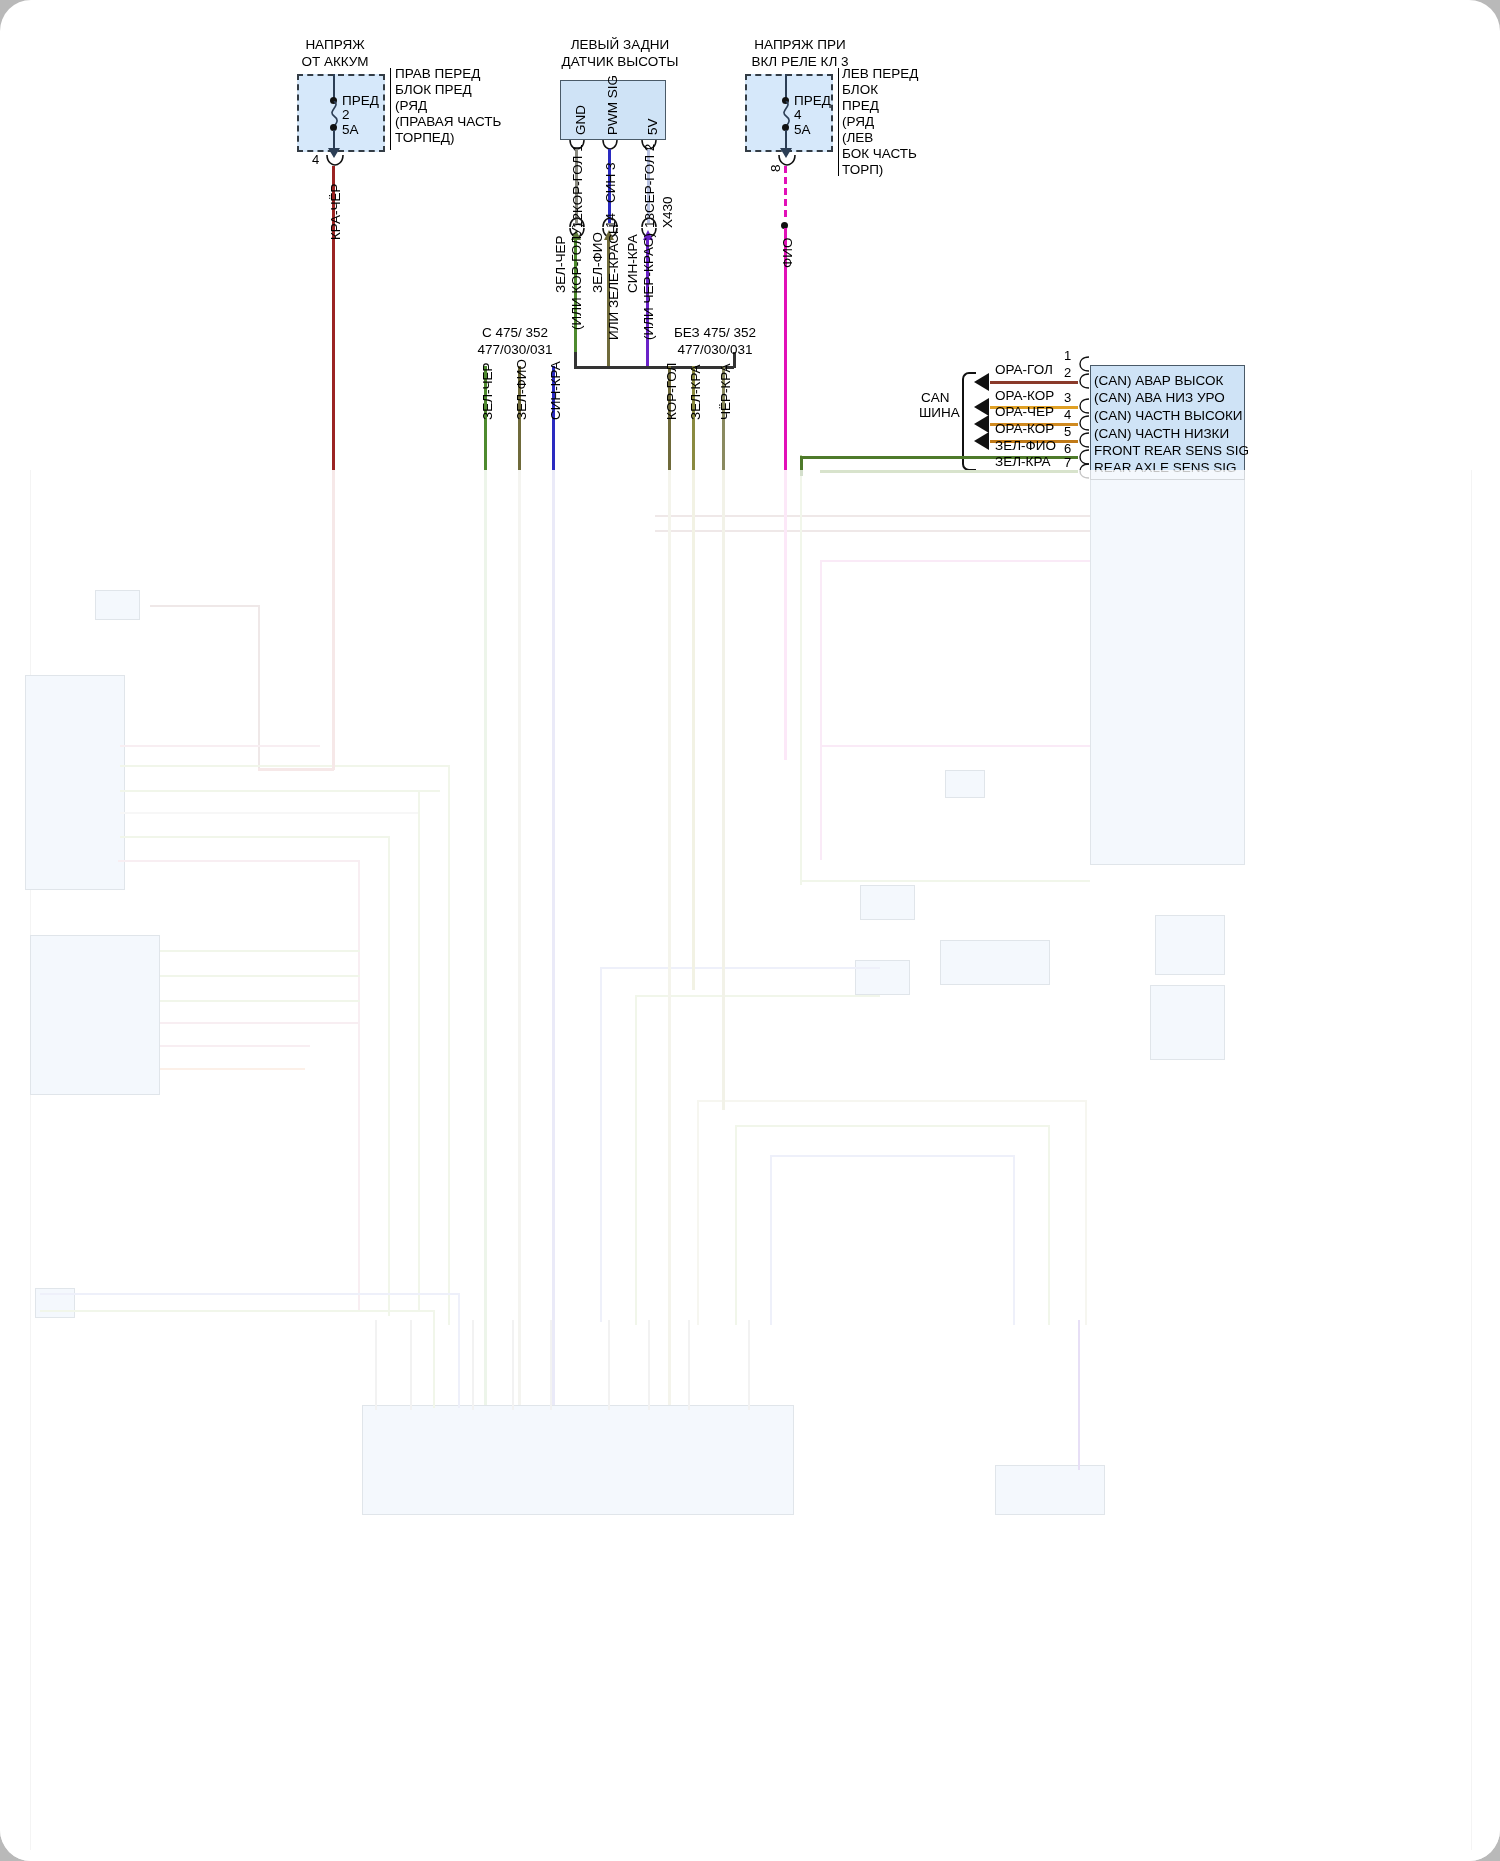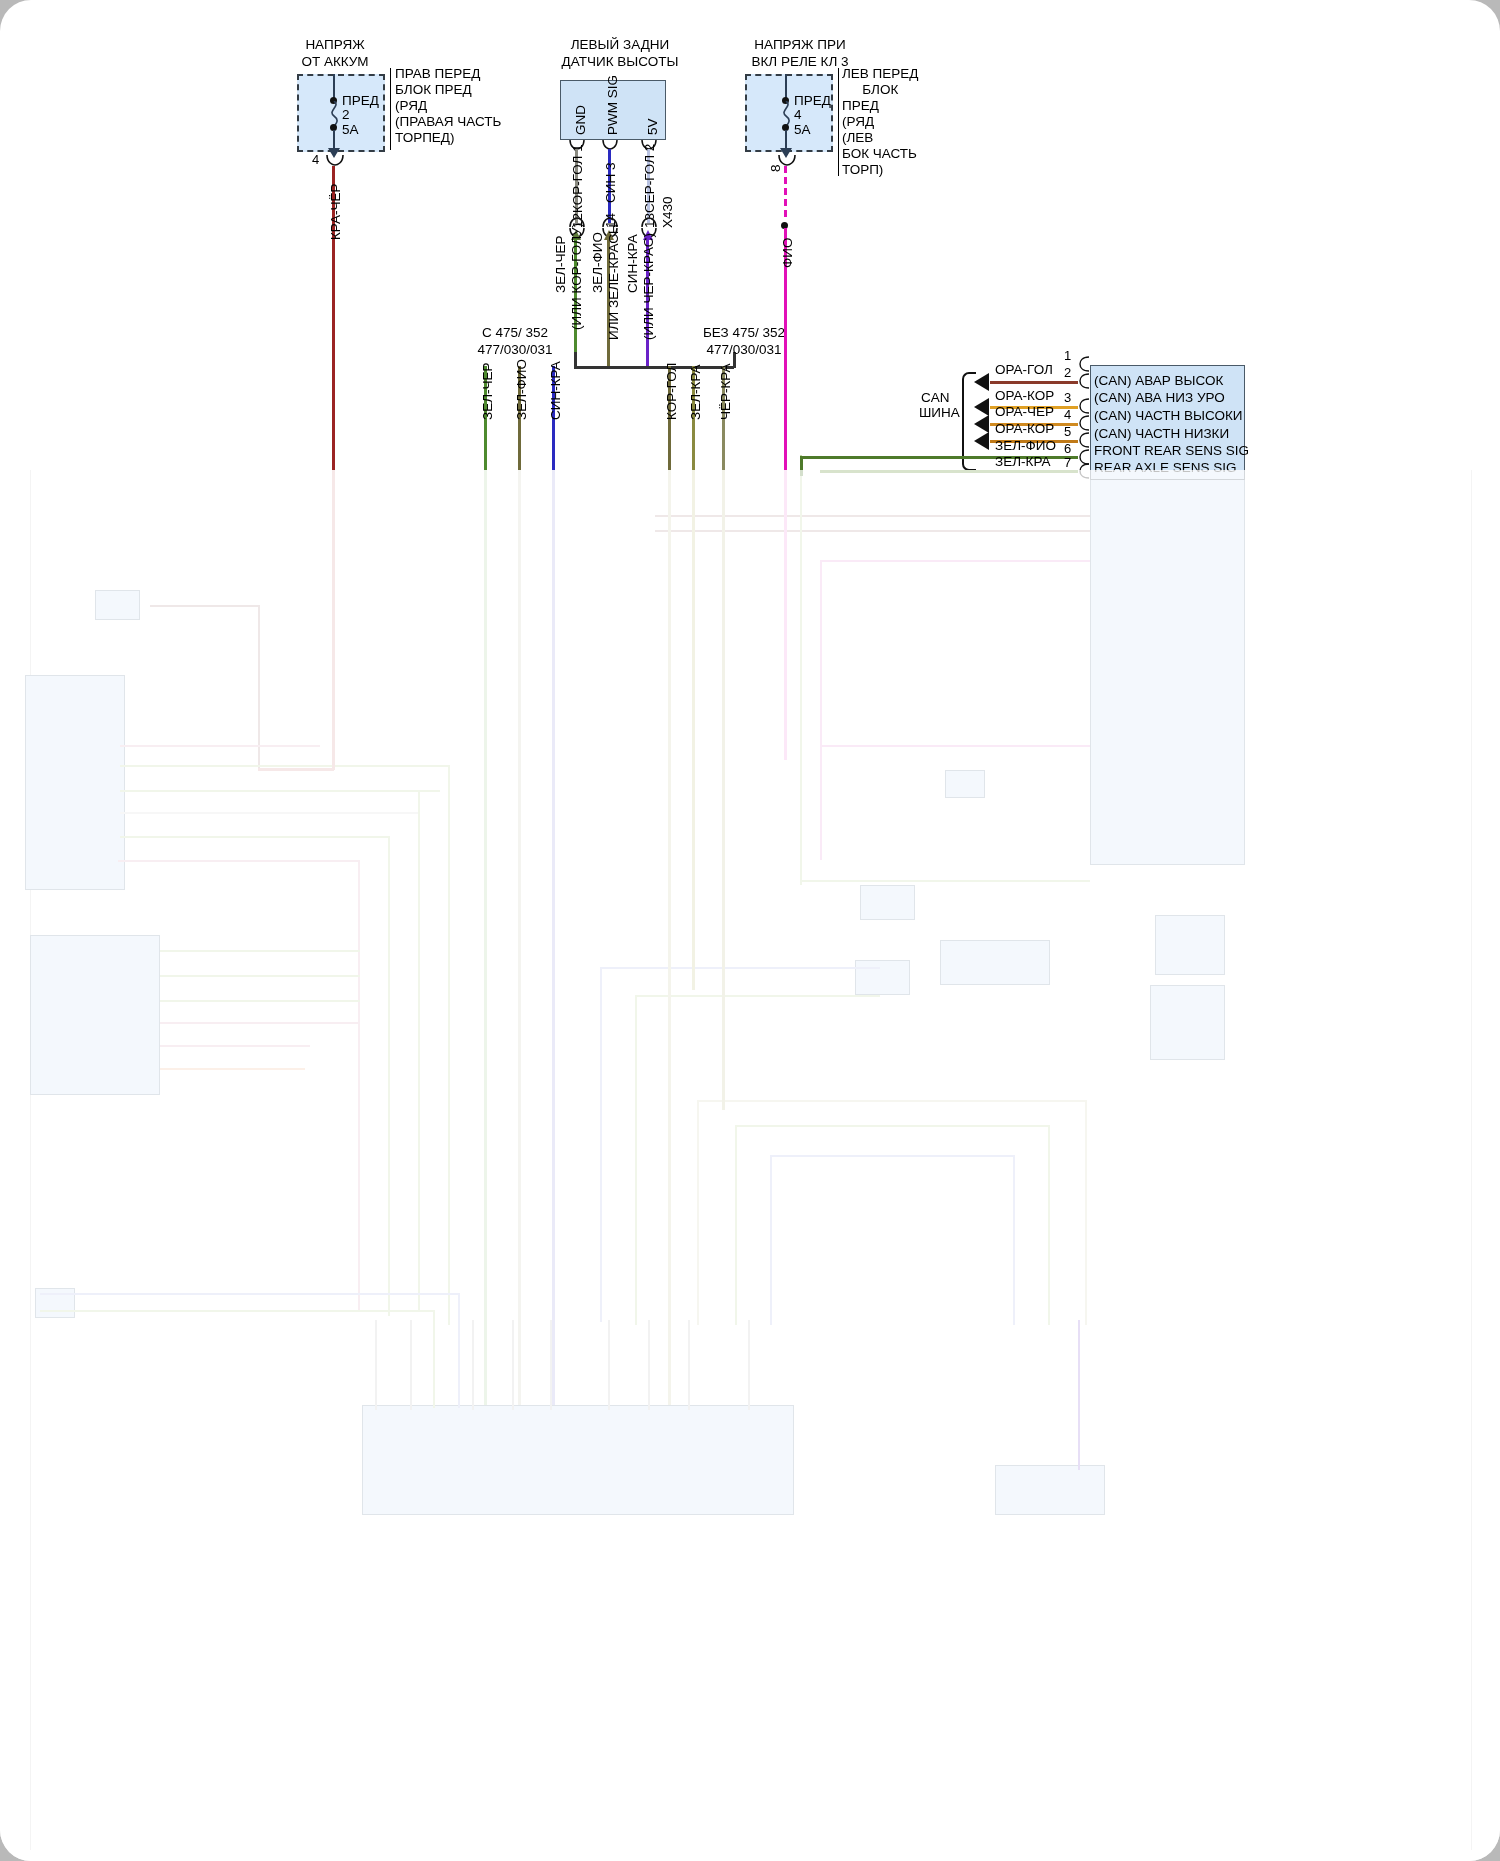--- a/index.html
+++ b/index.html
@@ -227,21 +227,21 @@
   <div class="vt" style="left:641px;top:340px;">(ИЛИ ЧЕР-КРАС)</div>
 
   <div class="wh" style="left:574px;top:366px;width:160px;background:#333;"></div>
   <div class="wv" style="left:574px;top:352px;height:16px;background:#333;"></div>
   <div class="wv" style="left:733px;top:352px;height:16px;background:#333;"></div>
 
   <div class="tc" style="left:440px;top:324px;width:150px;">
     <div>С 475/ 352</div>
     <div>477/030/031</div>
   </div>
-  <div class="tc" style="left:654px;top:324px;width:180px;">
+  <div class="tc" style="left:625px;top:324px;width:180px;">
     <div>БЕЗ 475/ 352</div>
     <div>477/030/031</div>
   </div>
 
   <div class="wv" style="left:484px;top:366px;height:110px;background:#4e8a2e;"></div>
   <div class="wv" style="left:518px;top:366px;height:110px;background:#6f6a3a;"></div>
   <div class="wv" style="left:552px;top:366px;height:110px;background:#2a2ac0;"></div>
   <div class="vt" style="left:480px;top:420px;">ЗЕЛ-ЧЕР</div>
   <div class="vt" style="left:514px;top:420px;">ЗЕЛ-ФИО</div>
   <div class="vt" style="left:548px;top:420px;">СИН-КРА</div>
@@ -290,21 +290,21 @@
   <div class="wv" style="left:784px;top:166px;height:52px;background:#e210b8;"></div>
   <div class="wv" style="left:784px;top:166px;height:52px;background:repeating-linear-gradient(#e210b8 0 7px,#fff 7px 11px);"></div>
   <div class="dot" style="left:781px;top:222px;"></div>
   <div class="wv" style="left:784px;top:228px;height:248px;background:#e210b8;"></div>
   <div class="vt" style="left:780px;top:268px;">ФИО</div>
   <div class="fline" style="left:784px;top:470px;width:2.6px;height:290px;background:#f0a0e0;"></div>
 
   <div class="lbl-bar" style="left:838px;top:68px;height:108px;"></div>
   <div style="position:absolute;left:842px;top:66px;">
     <div class="t" style="position:relative;">ЛЕВ ПЕРЕД</div>
-    <div class="t" style="position:relative;text-align:center;">БЛОК</div>
+    <div class="t" style="position:relative;">БЛОК</div>
     <div class="t" style="position:relative;">ПРЕД</div>
     <div class="t" style="position:relative;">(РЯД</div>
     <div class="t" style="position:relative;">(ЛЕВ</div>
     <div class="t" style="position:relative;">БОК ЧАСТЬ</div>
     <div class="t" style="position:relative;">ТОРП)</div>
   </div>
 
   <div class="blk" style="left:1090px;top:365px;width:155px;height:115px;"></div>
 
   <div class="brace" style="left:962px;top:372px;width:12px;height:95px;"></div>

